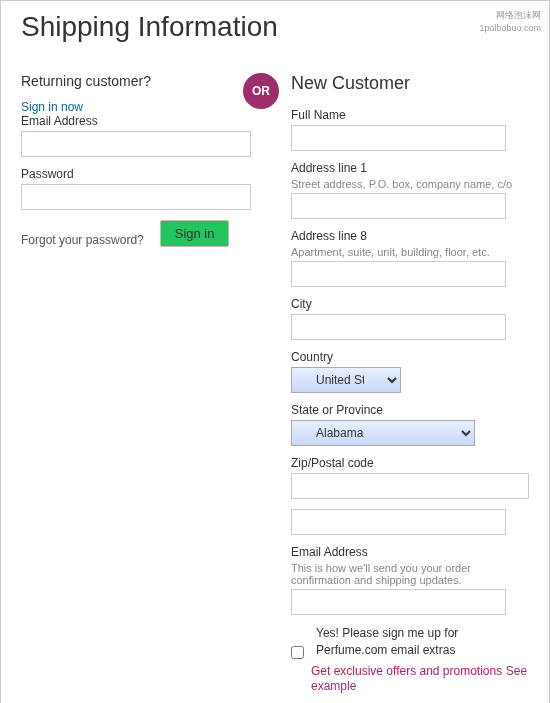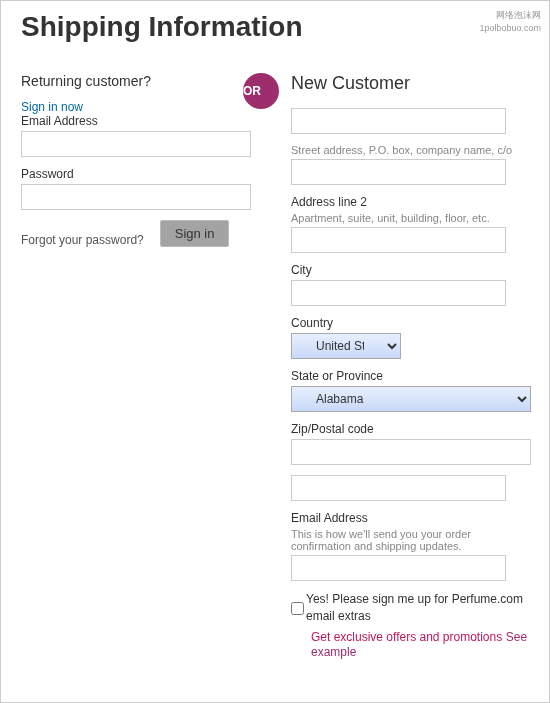--- a/index.html
+++ b/index.html
@@ -21,21 +21,21 @@
       position: absolute;
       top: 8px;
       right: 8px;
       font-size: 9px;
       color: #999;
       text-align: right;
       line-height: 1.4;
     }
     h1 {
       font-size: 28px;
-      font-weight: bold;
+      font-weight: normal;
       color: #333;
       margin-bottom: 20px;
       padding-bottom: 10px;
     }
     .columns {
       display: flex;
       gap: 20px;
       align-items: flex-start;
     }
     .left-col {
@@ -46,20 +46,21 @@
     .or-circle {
       position: absolute;
       right: -28px;
       top: 0px;
       width: 36px;
       height: 36px;
       background: #9e2d6e;
       border-radius: 50%;
       display: flex;
       align-items: center;
+      justify-content: center;
       color: #fff;
       font-size: 12px;
       font-weight: bold;
       z-index: 10;
     }
     .right-col {
       flex: 1;
       padding-left: 20px;
     }
     .section-title {
@@ -110,53 +111,53 @@
       align-items: flex-end;
       gap: 16px;
       margin-top: 10px;
     }
     .forgot-link {
       font-size: 12px;
       color: #555;
       text-decoration: none;
     }
     .sign-in-btn {
-      background: #a3a3a3;
+      background: #22c55e;
       border: 1px solid #bbb;
       padding: 5px 14px;
       font-size: 13px;
       cursor: pointer;
       color: #333;
       border-radius: 2px;
     }
     select {
       border: 1px solid #aaa;
       padding: 4px 20px;
       font-size: 12px;
       background: linear-gradient(to bottom, #e8f0fe, #c8d8f8);
       color: #333;
       outline: none;
       cursor: pointer;
     }
     .country-select {
       width: 110px;
     }
     .state-select {
-      width: 240px;
+      width: 184px;
     }
     .zip-input {
       width: 100px;
     }
     .full-input {
       width: 215px;
     }
     .checkbox-row {
       display: flex;
-      align-items: center;
-      gap: 2px;
+      align-items: flex-end;
+      gap: 12px;
       margin-top: 8px;
     }
     .checkbox-row input[type="checkbox"] {
       margin-top: 2px;
       flex-shrink: 0;
     }
     .checkbox-label {
       font-size: 12px;
       color: #333;
       line-height: 1.4;
@@ -206,30 +207,32 @@
 
       <div class="or-circle">
         <span>OR</span>
       </div>
     </div>
 
     <div class="right-col">
       <div class="section-title">New Customer</div>
 
       <div class="field-group">
+        <label class="field-label">Full Name</label>
         <input type="text" class="full-input" style="width: 215px;">
       </div>
 
       <div class="field-group">
+        <label class="field-label">Address line 1</label>
         <div class="field-sublabel">Street address, P.O. box, company name, c/o</div>
         <input type="text" style="width: 215px;">
       </div>
 
       <div class="field-group">
-        <label class="field-label">Address line 2</label>
+        <label class="field-label">Address line 8</label>
         <div class="field-sublabel">Apartment, suite, unit, building, floor, etc.</div>
         <input type="text" style="width: 215px;">
       </div>
 
       <div class="field-group">
         <label class="field-label">City</label>
         <input type="text" style="width: 215px;">
       </div>
 
       <div class="field-group">

